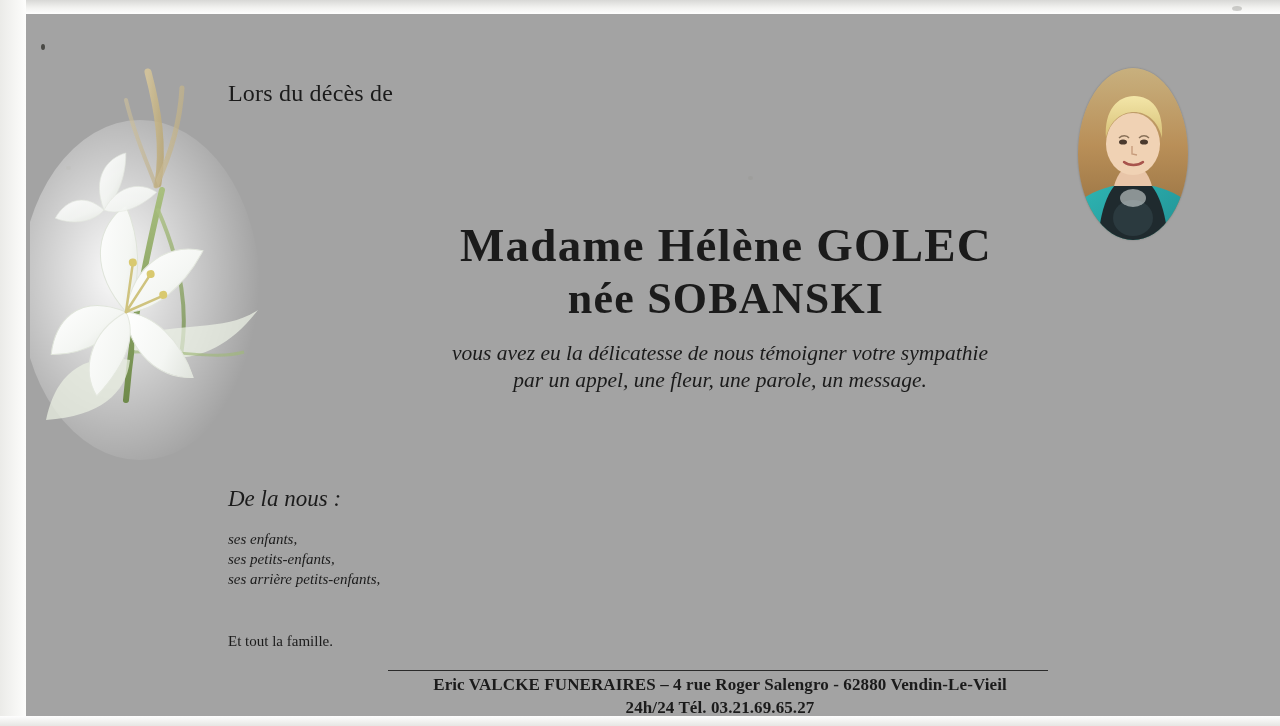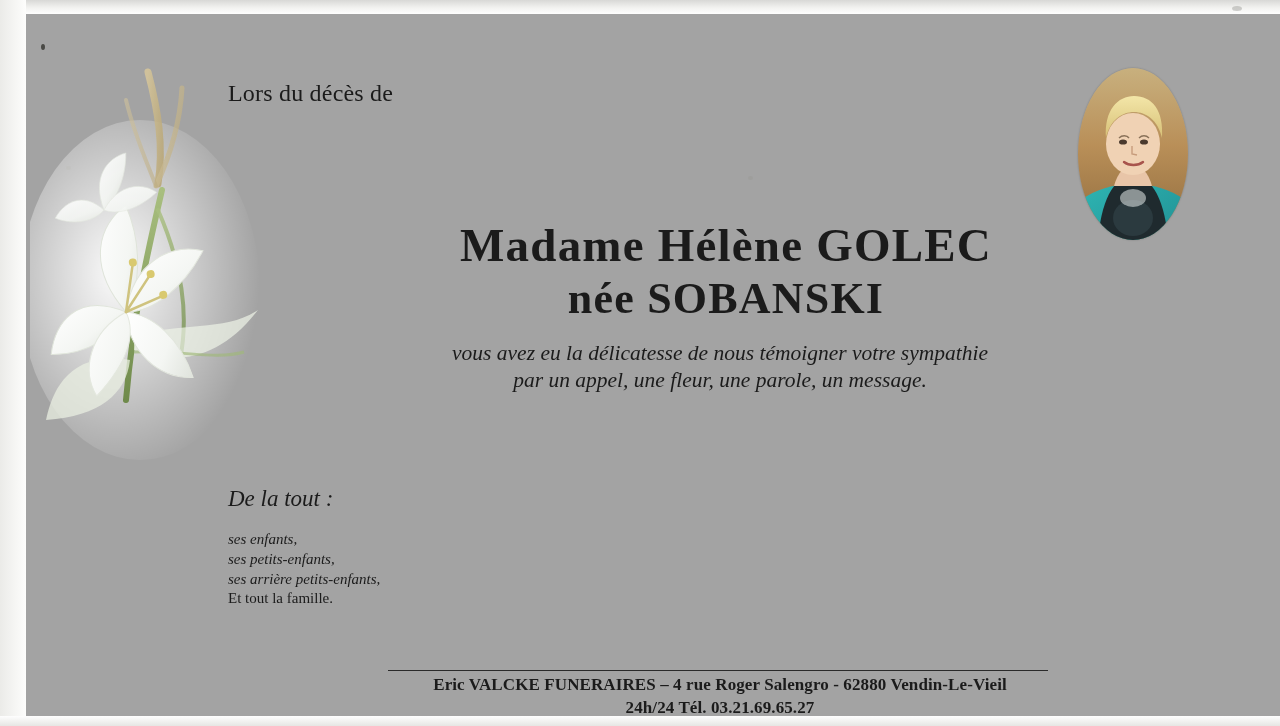--- a/index.html
+++ b/index.html
@@ -124,21 +124,21 @@
     font-size: 23px;
   }
   .family {
     position: absolute;
     left: 228px;
     top: 530px;
     font-size: 15px;
     line-height: 1.32;
   }
   .family div { font-style: italic; white-space: nowrap; }
-  .family div.last { font-style: normal; }
+  .family div.last { font-style: normal; margin-top: 43px; }
 
   
   .portrait {
     position: absolute;
     left: 1078px;
     top: 68px;
     width: 110px;
     height: 172px;
     border-radius: 50% / 50%;
     overflow: hidden;
@@ -244,21 +244,21 @@
     <div class="name-line1">Madame Hélène GOLEC</div>
     <div class="name-line2">née SOBANSKI</div>
   </div>
 
   <div class="thanks">
     <div>vous avez eu la délicatesse de nous témoigner votre sympathie</div>
     <div>par un appel, une fleur, une parole, un message.</div>
   </div>
 
 
-  <div class="delapart">De la tout :</div>
+  <div class="delapart">De la nous :</div>
 
   <div class="family">
     <div>ses enfants,</div>
     <div>ses petits-enfants,</div>
     <div>ses arrière petits-enfants,</div>
     <div class="last">Et tout la famille.</div>
   </div>
 
   <div class="portrait">
     <svg viewBox="0 0 110 172" width="110" height="172">

